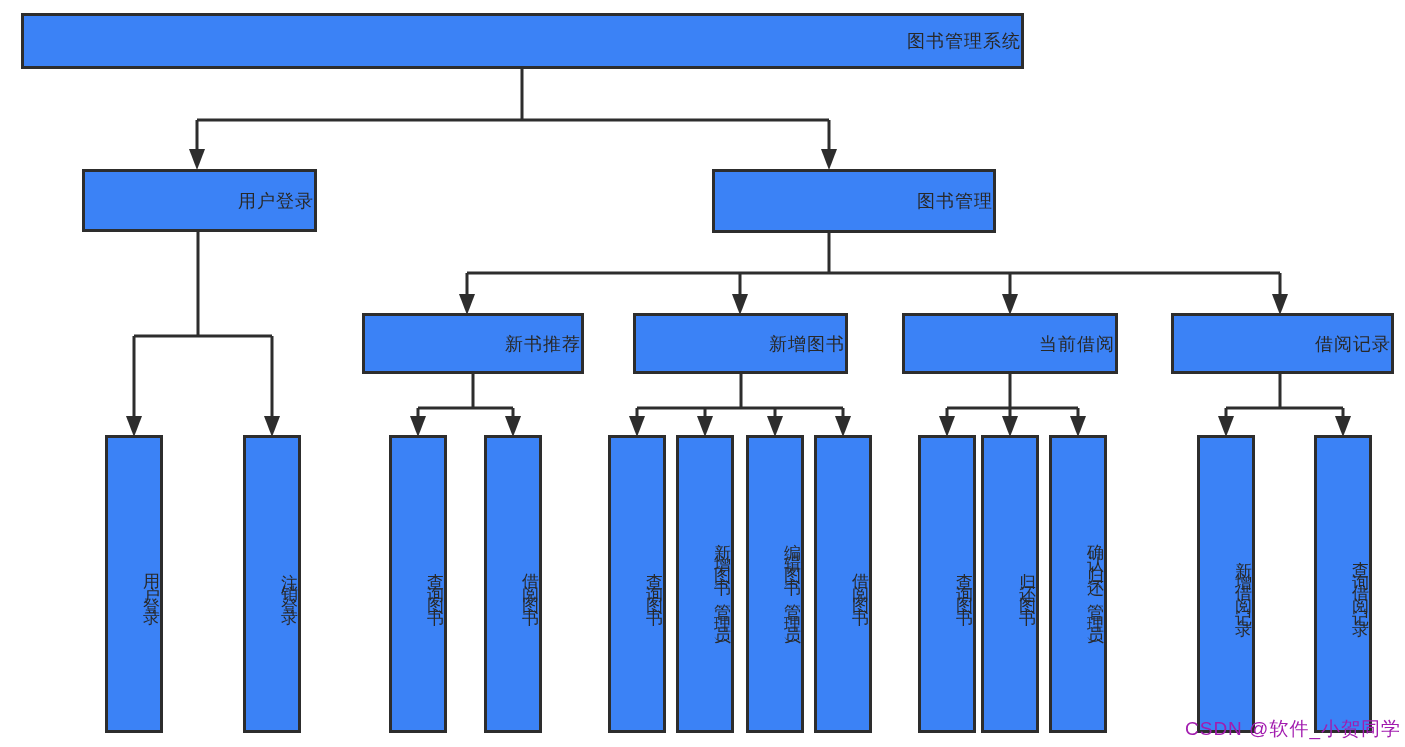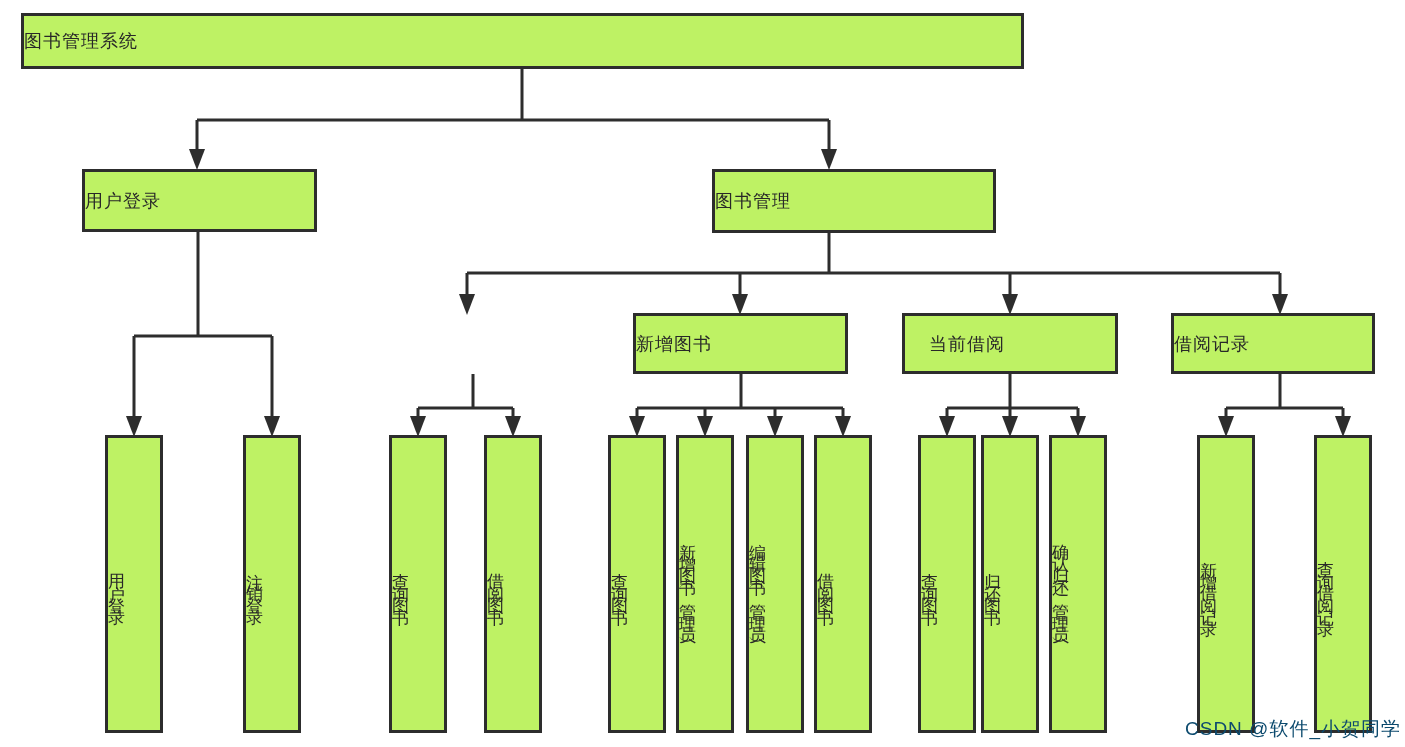--- a/index.html
+++ b/index.html
@@ -8,24 +8,24 @@
     width:1405px;height:747px;
     background:#ffffff;
     font-family:"Liberation Sans", sans-serif;
     overflow:hidden;
   }
   .connectors{position:absolute;left:0;top:0;}
   .node{
     position:absolute;
     box-sizing:border-box;
     border:3px solid #2d2d2d;
-    background:#bef264;
+    background:#3b82f6;
     display:flex;
     align-items:center;
-    justify-content:flex-start;
+    justify-content:flex-end;
     color:#282828;
     font-size:18px;
     letter-spacing:1px;
     z-index:2;
   }
   .leaf{
     font-size:17px;
   }
   .leaf .vtext{
     writing-mode:vertical-rl;
@@ -36,33 +36,33 @@
   }
   
   .n-root{left:21px;top:13px;width:1003px;height:56px;}
   
   .n-user-login{left:82px;top:169px;width:235px;height:63px;}
   .n-book-mgmt{left:712px;top:169px;width:284px;height:64px;}
   
   .n-nbr{left:362px;top:313px;width:222px;height:61px;}
   .n-bb{left:633px;top:313px;width:215px;height:61px;}
   .n-cb{left:902px;top:313px;width:216px;height:61px;padding-left:24px;}
-  .n-br{left:1171px;top:313px;width:204px;height:61px;}
+  .n-br{left:1171px;top:313px;width:223px;height:61px;}
   
   .lv4{top:435px;width:58px;height:298px;}
   .l-ul1{left:105px;}  .l-ul2{left:243px;}
   .l-nbr1{left:389px;} .l-nbr2{left:484px;}
   .l-bb1{left:608px;}  .l-bb2{left:676px;}  .l-bb3{left:746px;}  .l-bb4{left:814px;}
   .l-cb1{left:918px;}  .l-cb2{left:981px;}  .l-cb3{left:1049px;}
   .l-br1{left:1197px;} .l-br2{left:1314px;}
   .watermark{
     position:absolute;
     left:1185px;top:716px;
     font-size:19px;
-    color:#0c4a6e;
+    color:#a21caf;
     letter-spacing:1px;
     z-index:3;
     white-space:nowrap;
   }
 </style>
 </head>
 <body>
 
 <div class="canvas">
 
@@ -120,20 +120,23 @@
     <span>图书管理系统</span>
   </div>
 
   <div class="node n-user-login">
     <span>用户登录</span>
   </div>
   <div class="node n-book-mgmt">
     <span>图书管理</span>
   </div>
 
+  <div class="node n-nbr">
+    <span>新书推荐</span>
+  </div>
   <div class="node n-bb">
     <span>新增图书</span>
   </div>
   <div class="node n-cb">
     <span>当前借阅</span>
   </div>
   <div class="node n-br">
     <span>借阅记录</span>
   </div>
 

